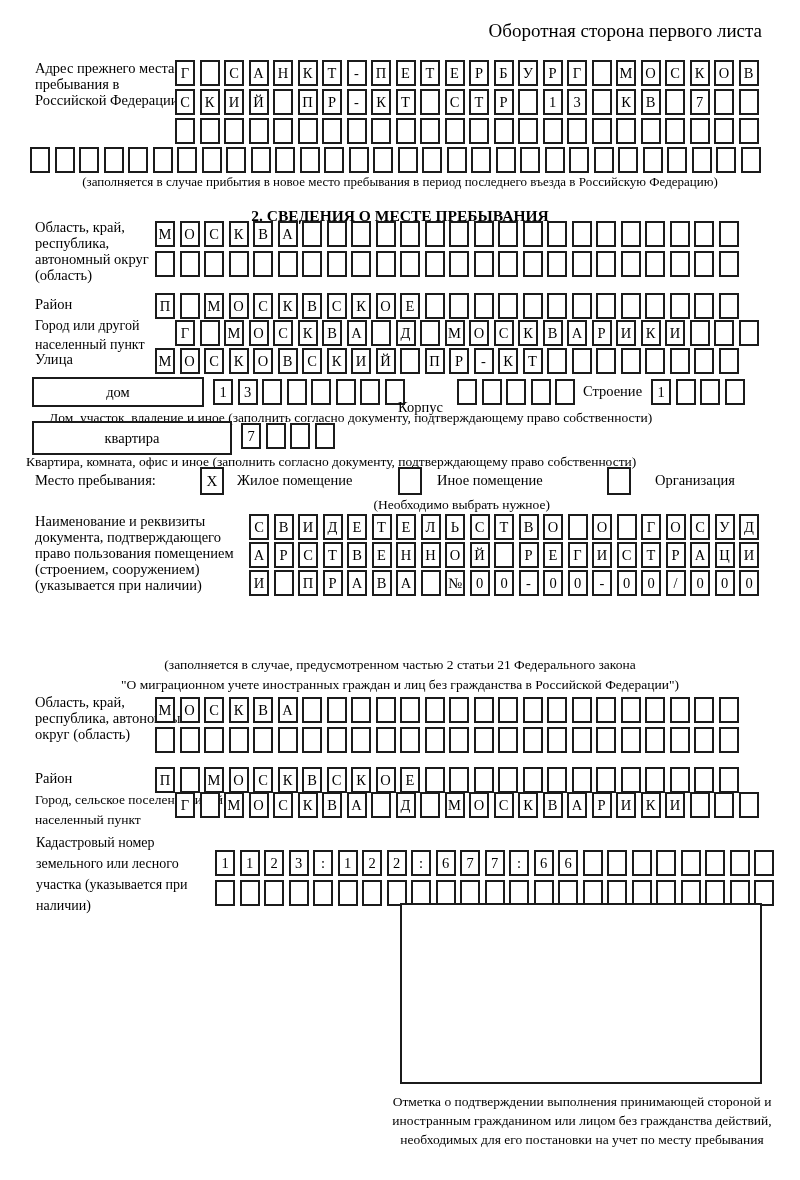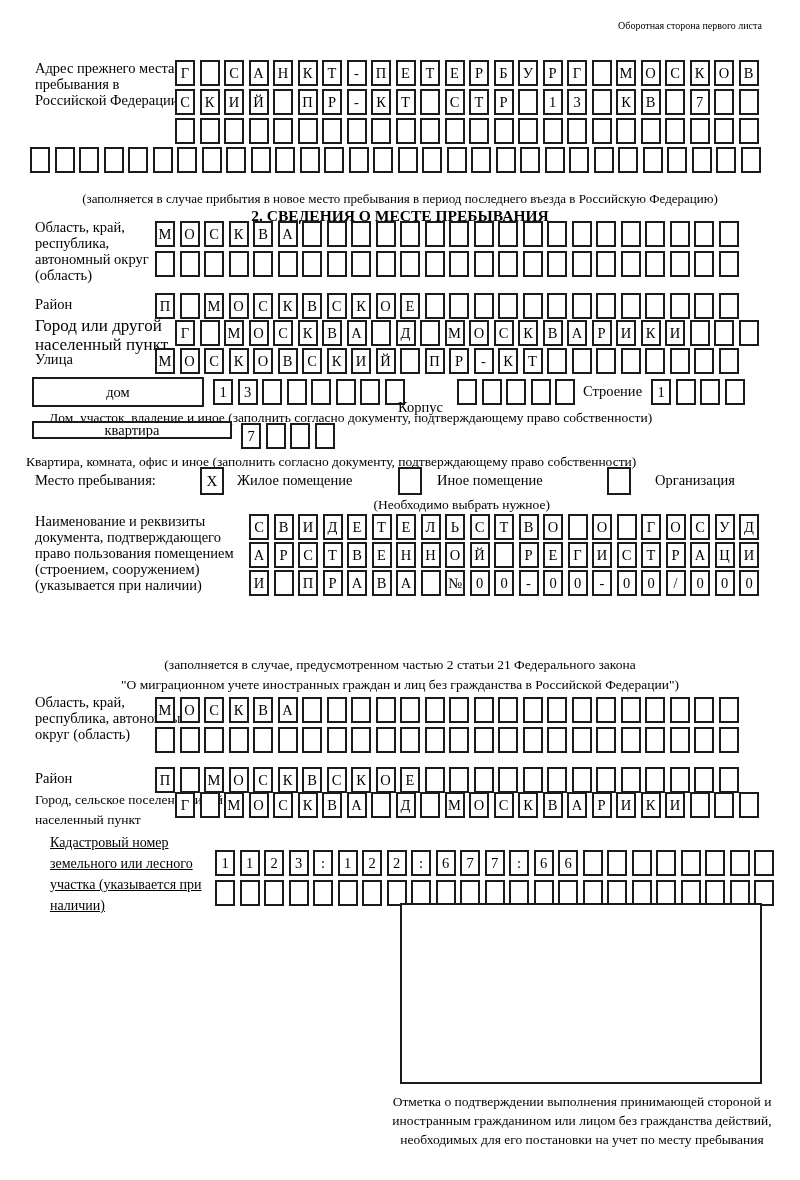--- a/index.html
+++ b/index.html
@@ -19,21 +19,21 @@
   .inline-lbl { position:absolute; font-size:14.5px; }
   .chk { position:absolute; width:24px; height:28px; box-sizing:border-box; border:2px solid #1b1b1b;
          display:flex; align-items:center; justify-content:center; font-size:15px; background:#fff; }
   .stampbox { position:absolute; border:2px solid #1b1b1b; box-sizing:border-box; background:#fff; }
 </style>
 </head>
 <body>
 
 <div class="page">
 
-  <div class="note" style="top:20px; right:38px; font-size:10px;">Оборотная сторона первого листа</div>
+  <div class="note" style="top:20px; right:38px; font-size:19px;">Оборотная сторона первого листа</div>
 
   <div class="lbl" style="left:35px; top:60px; width:152px;">Адрес прежнего места пребывания в Российской Федерации</div>
   <div class="cellrow" style="left:175px; top:60px;">
       <div class="cell">Г</div>
       <div class="cell"></div>
       <div class="cell">С</div>
       <div class="cell">А</div>
       <div class="cell">Н</div>
       <div class="cell">К</div>
       <div class="cell">Т</div>
@@ -132,21 +132,21 @@
       <div class="cell"></div>
       <div class="cell"></div>
       <div class="cell"></div>
       <div class="cell"></div>
       <div class="cell"></div>
       <div class="cell"></div>
       <div class="cell"></div>
       <div class="cell"></div>
       <div class="cell"></div>
     </div>
-  <div class="note center" style="top:191px;">(заполняется в случае прибытия в новое место пребывания в период последнего въезда в Российскую Федерацию)</div>
+  <div class="note center" style="top:174px;">(заполняется в случае прибытия в новое место пребывания в период последнего въезда в Российскую Федерацию)</div>
 
   <div class="hdg" style="top:207px;">2. СВЕДЕНИЯ О МЕСТЕ ПРЕБЫВАНИЯ</div>
 
   <div class="lbl" style="left:35px; top:219px; width:128px;">Область, край, республика, автономный округ (область)</div>
   <div class="cellrow" style="left:155px; top:221px;">
       <div class="cell">М</div>
       <div class="cell">О</div>
       <div class="cell">С</div>
       <div class="cell">К</div>
       <div class="cell">В</div>
@@ -218,21 +218,21 @@
       <div class="cell"></div>
       <div class="cell"></div>
       <div class="cell"></div>
       <div class="cell"></div>
       <div class="cell"></div>
       <div class="cell"></div>
       <div class="cell"></div>
       <div class="cell"></div>
     </div>
 
-  <div class="lbl" style="left:35px; top:316px; width:150px; font-size:17px; line-height:19px;">Город или другой населенный пункт</div>
+  <div class="lbl" style="left:35px; top:316px; width:150px; font-size:14px; line-height:19px;">Город или другой населенный пункт</div>
   <div class="cellrow" style="left:175px; top:320px;">
       <div class="cell">Г</div>
       <div class="cell"></div>
       <div class="cell">М</div>
       <div class="cell">О</div>
       <div class="cell">С</div>
       <div class="cell">К</div>
       <div class="cell">В</div>
       <div class="cell">А</div>
       <div class="cell"></div>
@@ -302,21 +302,21 @@
     </div>
   <div class="inline-lbl" style="left:583px; top:383px;">Строение</div>
   <div class="cellrow" style="left:651px; top:379px;">
       <div class="cell">1</div>
       <div class="cell"></div>
       <div class="cell"></div>
       <div class="cell"></div>
     </div>
   <div class="note" style="left:49px; top:410px; font-size:13.5px;">Дом, участок, владение и иное (заполнить согласно документу, подтверждающему право собственности)</div>
 
-  <div class="boxfield" style="left:32px; top:421px; width:200px; height:18px;">квартира</div>
+  <div class="boxfield" style="left:32px; top:421px; width:200px; height:34px;">квартира</div>
   <div class="cellrow" style="left:241px; top:423px;">
       <div class="cell">7</div>
       <div class="cell"></div>
       <div class="cell"></div>
       <div class="cell"></div>
     </div>
   <div class="note" style="left:26px; top:454px; font-size:13.5px;">Квартира, комната, офис и иное (заполнить согласно документу, подтверждающему право собственности)</div>
 
   <div class="inline-lbl" style="left:35px; top:472px;">Место пребывания:</div>
   <div class="chk" style="left:200px; top:467px;">X</div>
@@ -504,21 +504,21 @@
       <div class="cell">А</div>
       <div class="cell">Р</div>
       <div class="cell">И</div>
       <div class="cell">К</div>
       <div class="cell">И</div>
       <div class="cell"></div>
       <div class="cell"></div>
       <div class="cell"></div>
     </div>
 
-  <div class="lbl" style="left:50px; top:832px; width:185px; font-size:14px; line-height:21px;text-decoration:underline;">Кадастровый номер земельного или лесного участка (указывается при наличии)</div>
+  <div class="lbl" style="left:36px; top:832px; width:185px; font-size:14px; line-height:21px;">Кадастровый номер земельного или лесного участка (указывается при наличии)</div>
   <div class="cellrow" style="left:215px; top:850px;">
       <div class="cell">1</div>
       <div class="cell">1</div>
       <div class="cell">2</div>
       <div class="cell">3</div>
       <div class="cell">:</div>
       <div class="cell">1</div>
       <div class="cell">2</div>
       <div class="cell">2</div>
       <div class="cell">:</div>

